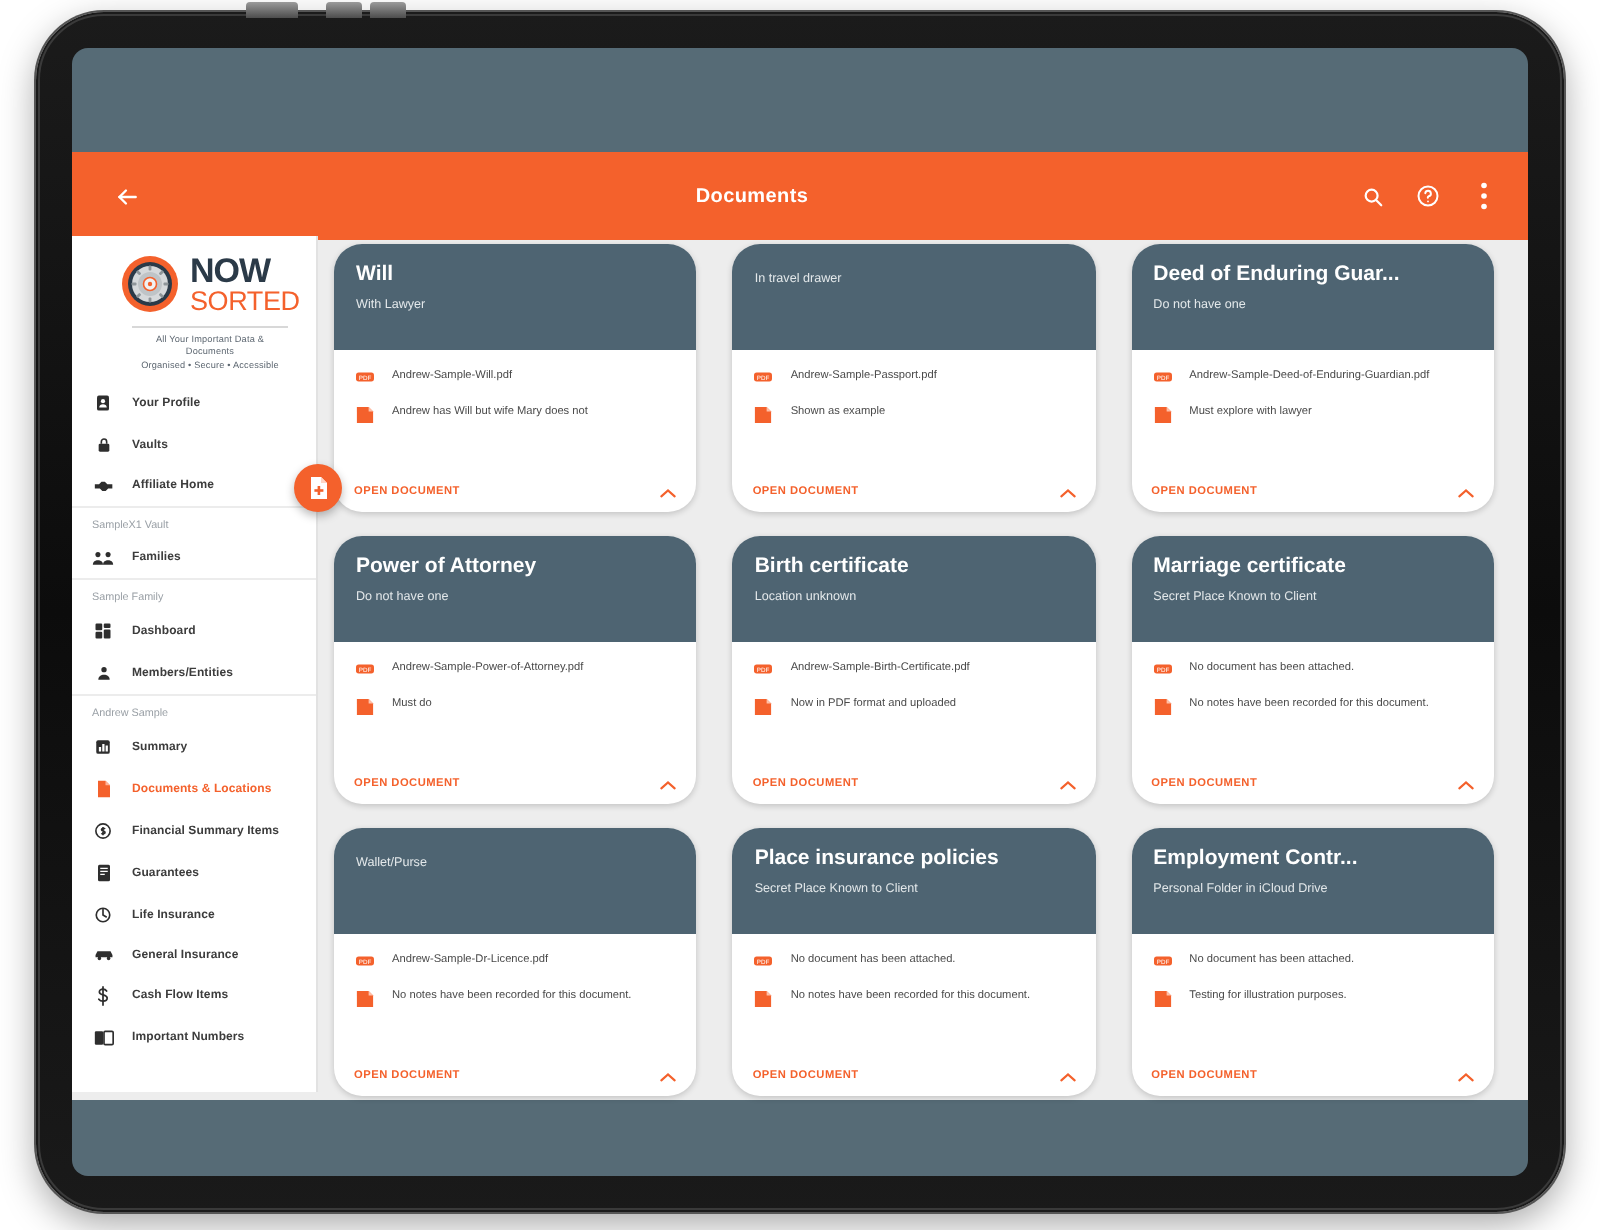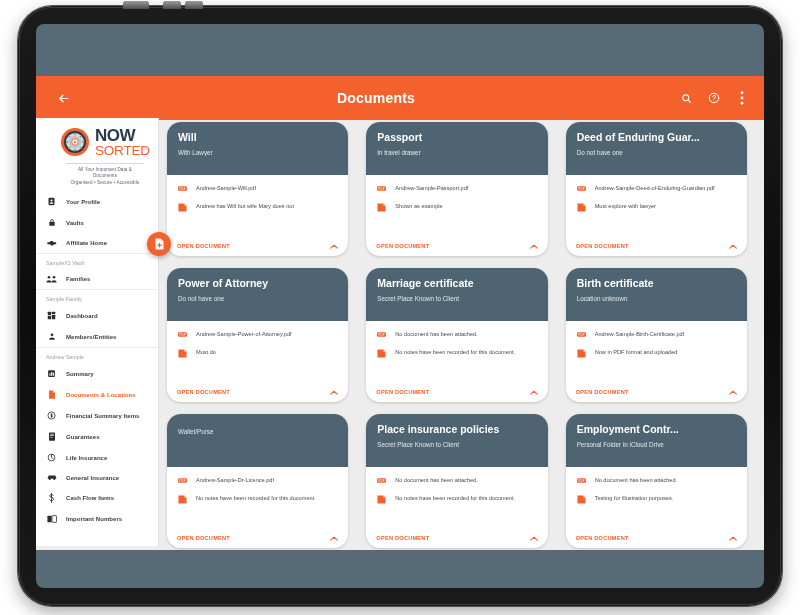--- a/index.html
+++ b/index.html
@@ -47,21 +47,21 @@
     background: #f4612c;
     display: flex; align-items: center;
   }
   #back-arrow {
     width: 34px; margin-left: 10px;
     display: flex; align-items: center; justify-content: center;
     cursor: pointer;
   }
   #app-bar-title {
     flex: 1; text-align: center;
-    color: #ffffff; font-size: 14px; font-weight: bold;
+    color: #ffffff; font-size: 10px; font-weight: bold;
     letter-spacing: .2px;
   }
   .appbar-icon { width: 28px; display:flex; align-items:center; justify-content:center; cursor:pointer; }
   #appbar-actions { display:flex; align-items:center; margin-right: 8px; }
 
   
   #content-area {
     position:absolute; left:0; top:96px; width:728px; height:430px;
     background:#ededed;
   }
@@ -421,21 +421,20 @@
             <span class="expand-caret">
               <svg width="8" height="5" viewBox="0 0 12 7" fill="none" stroke="#f4612c" stroke-width="1.6" stroke-linecap="round">
                   <polyline points="1 6 6 1.6 11 6"></polyline>
                 </svg>
             </span>
           </div>
         </div>
 
         <div class="doc-card">
           <div class="card-head">
-            <div class="card-title">Passport</div>
             <div class="card-sub">In travel drawer</div>
           </div>
           <div class="card-body">
             <div class="card-line">
               <span class="line-icon">
                 <svg width="9" height="7" viewBox="0 0 20 14">
                     <rect x="0" y="2" width="20" height="10" rx="3" fill="#f4612c"></rect>
                     <text x="10" y="10" font-size="7" fill="#fff" text-anchor="middle" font-family="Liberation Sans">PDF</text>
                   </svg>
               </span>
@@ -526,20 +525,55 @@
             <span class="expand-caret">
               <svg width="8" height="5" viewBox="0 0 12 7" fill="none" stroke="#f4612c" stroke-width="1.6" stroke-linecap="round">
                   <polyline points="1 6 6 1.6 11 6"></polyline>
                 </svg>
             </span>
           </div>
         </div>
 
         <div class="doc-card">
           <div class="card-head">
+            <div class="card-title">Birth certificate</div>
+            <div class="card-sub">Location unknown</div>
+          </div>
+          <div class="card-body">
+            <div class="card-line">
+              <span class="line-icon">
+                <svg width="9" height="7" viewBox="0 0 20 14">
+                    <rect x="0" y="2" width="20" height="10" rx="3" fill="#f4612c"></rect>
+                    <text x="10" y="10" font-size="7" fill="#fff" text-anchor="middle" font-family="Liberation Sans">PDF</text>
+                  </svg>
+              </span>
+              <span class="line-text">Andrew-Sample-Birth-Certificate.pdf</span>
+            </div>
+            <div class="card-line">
+              <span class="line-icon">
+                <svg width="9" height="9" viewBox="0 0 20 20">
+                    <path d="M1 1h13l5 5v13H1z" fill="#f4612c"></path>
+                    <path d="M14 1v5h5" fill="#ffc1aa"></path>
+                  </svg>
+              </span>
+              <span class="line-text">Now in PDF format and uploaded</span>
+            </div>
+          </div>
+          <div class="card-foot">
+            <span class="open-doc">OPEN DOCUMENT</span>
+            <span class="expand-caret">
+              <svg width="8" height="5" viewBox="0 0 12 7" fill="none" stroke="#f4612c" stroke-width="1.6" stroke-linecap="round">
+                  <polyline points="1 6 6 1.6 11 6"></polyline>
+                </svg>
+            </span>
+          </div>
+        </div>
+
+        <div class="doc-card">
+          <div class="card-head">
             <div class="card-title">Marriage certificate</div>
             <div class="card-sub">Secret Place Known to Client</div>
           </div>
           <div class="card-body">
             <div class="card-line">
               <span class="line-icon">
                 <svg width="9" height="7" viewBox="0 0 20 14">
                     <rect x="0" y="2" width="20" height="10" rx="3" fill="#f4612c"></rect>
                     <text x="10" y="10" font-size="7" fill="#fff" text-anchor="middle" font-family="Liberation Sans">PDF</text>
                   </svg>
@@ -547,55 +581,20 @@
               <span class="line-text">No document has been attached.</span>
             </div>
             <div class="card-line">
               <span class="line-icon">
                 <svg width="9" height="9" viewBox="0 0 20 20">
                     <path d="M1 1h13l5 5v13H1z" fill="#f4612c"></path>
                     <path d="M14 1v5h5" fill="#ffc1aa"></path>
                   </svg>
               </span>
               <span class="line-text">No notes have been recorded for this document.</span>
-            </div>
-          </div>
-          <div class="card-foot">
-            <span class="open-doc">OPEN DOCUMENT</span>
-            <span class="expand-caret">
-              <svg width="8" height="5" viewBox="0 0 12 7" fill="none" stroke="#f4612c" stroke-width="1.6" stroke-linecap="round">
-                  <polyline points="1 6 6 1.6 11 6"></polyline>
-                </svg>
-            </span>
-          </div>
-        </div>
-
-        <div class="doc-card">
-          <div class="card-head">
-            <div class="card-title">Birth certificate</div>
-            <div class="card-sub">Location unknown</div>
-          </div>
-          <div class="card-body">
-            <div class="card-line">
-              <span class="line-icon">
-                <svg width="9" height="7" viewBox="0 0 20 14">
-                    <rect x="0" y="2" width="20" height="10" rx="3" fill="#f4612c"></rect>
-                    <text x="10" y="10" font-size="7" fill="#fff" text-anchor="middle" font-family="Liberation Sans">PDF</text>
-                  </svg>
-              </span>
-              <span class="line-text">Andrew-Sample-Birth-Certificate.pdf</span>
-            </div>
-            <div class="card-line">
-              <span class="line-icon">
-                <svg width="9" height="9" viewBox="0 0 20 20">
-                    <path d="M1 1h13l5 5v13H1z" fill="#f4612c"></path>
-                    <path d="M14 1v5h5" fill="#ffc1aa"></path>
-                  </svg>
-              </span>
-              <span class="line-text">Now in PDF format and uploaded</span>
             </div>
           </div>
           <div class="card-foot">
             <span class="open-doc">OPEN DOCUMENT</span>
             <span class="expand-caret">
               <svg width="8" height="5" viewBox="0 0 12 7" fill="none" stroke="#f4612c" stroke-width="1.6" stroke-linecap="round">
                   <polyline points="1 6 6 1.6 11 6"></polyline>
                 </svg>
             </span>
           </div>

